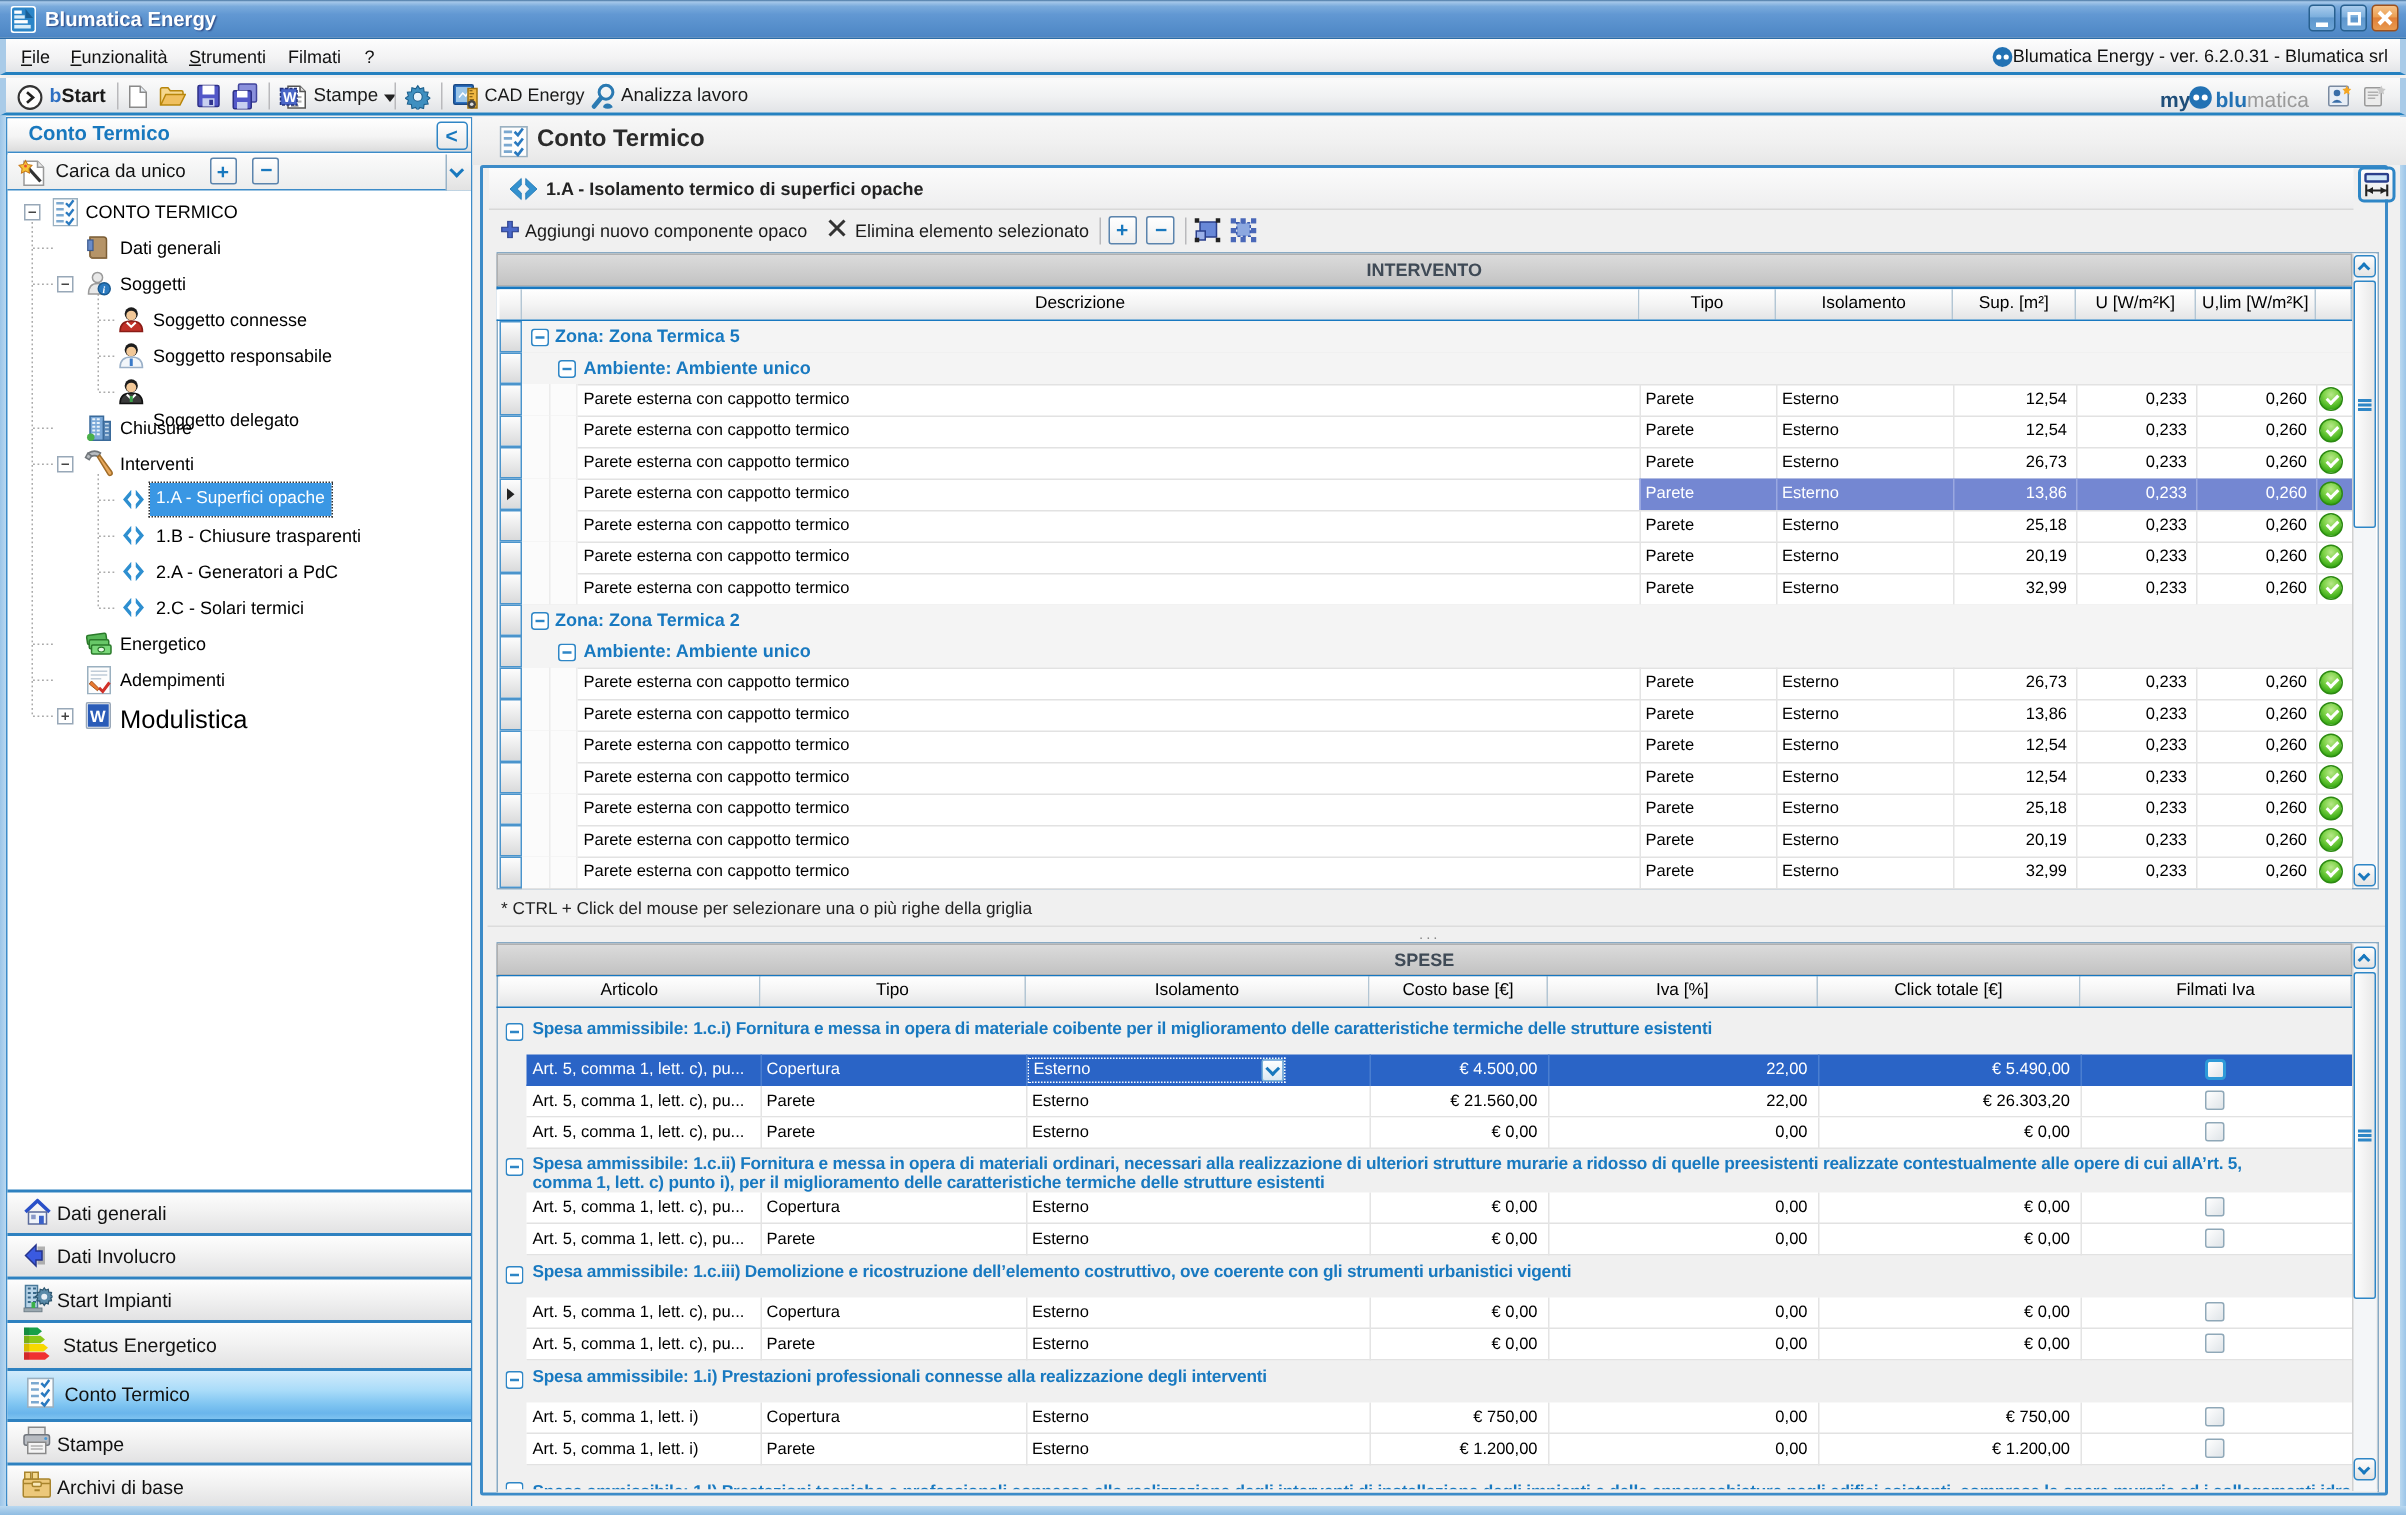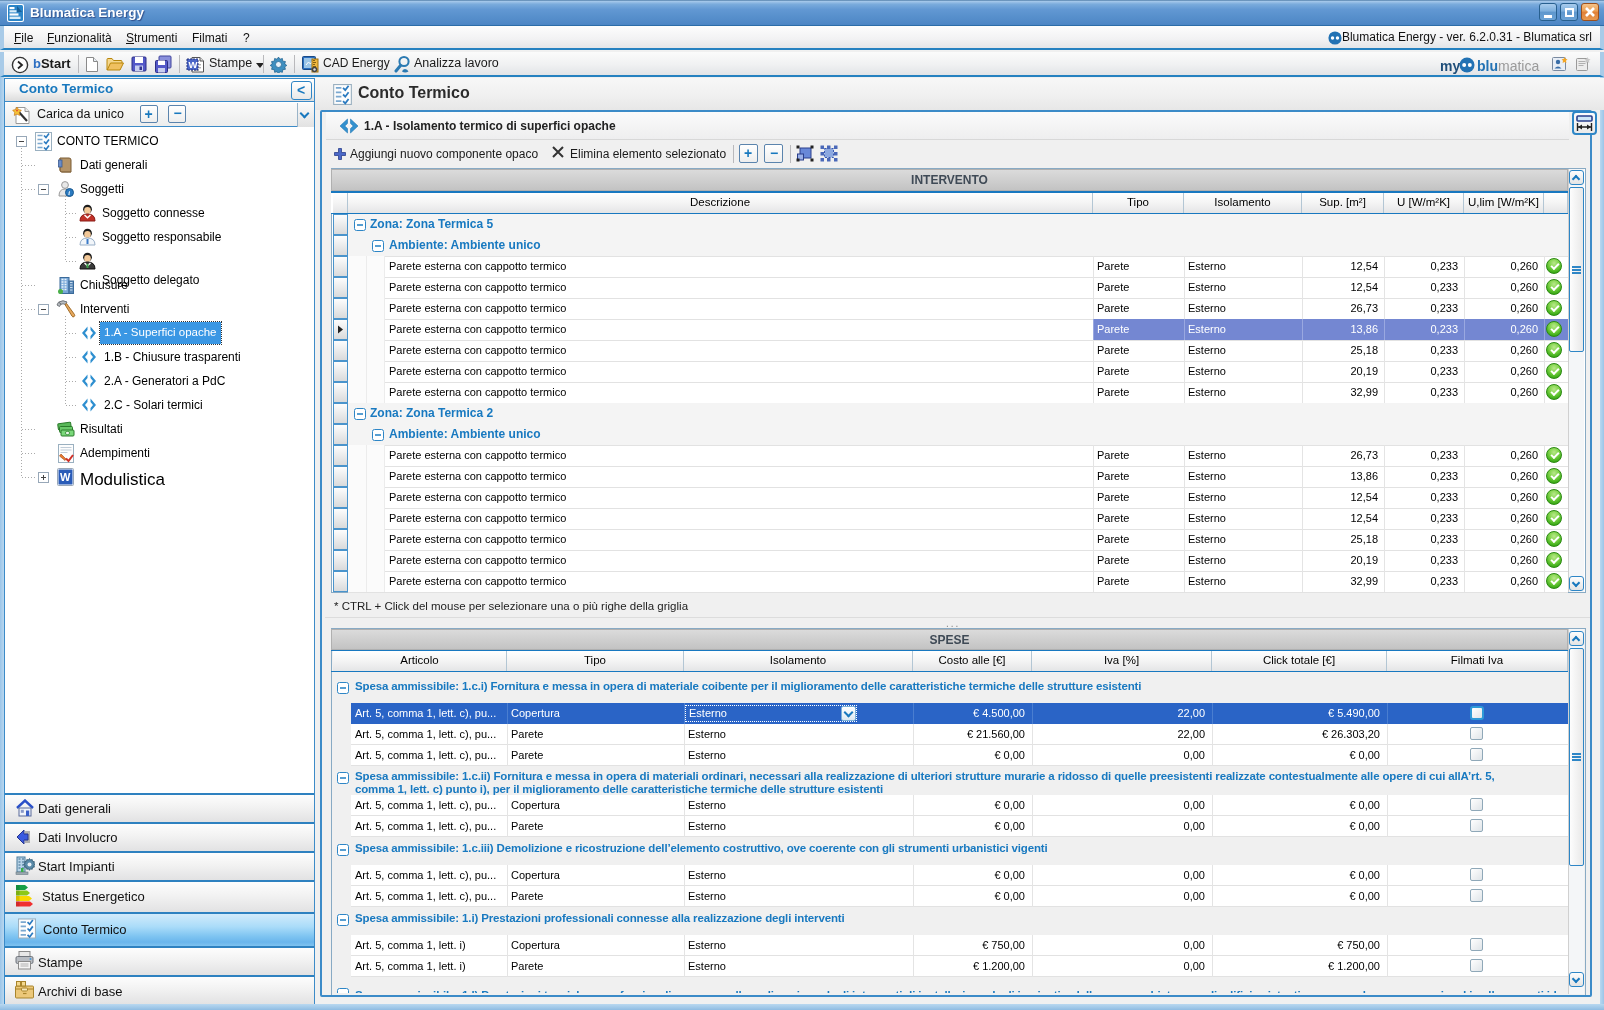--- a/index.html
+++ b/index.html
@@ -343,21 +343,21 @@
     <path d="M10.5 1.5 L16 8 L10.5 14.5 L10.5 11 L13 8 L10.5 5 Z" fill="#2e8fd0"></path>
   </svg>
 <div class="abs tlabelx" style="left:104px;top:398px;font-size:12px;">2.C - Solari termici</div>
 
 <svg class="abs" style="left:56px;top:420px;" width="20" height="18" viewBox="0 0 20 18">
     <rect x="2" y="3" width="13" height="6" rx="1" fill="#58b858" stroke="#2a7a2a" transform="rotate(-8 8 6)"></rect>
     <rect x="3.5" y="6.5" width="13" height="6" rx="1" fill="#68c868" stroke="#2a7a2a"></rect>
     <rect x="5" y="10" width="13" height="6" rx="1" fill="#7ad87a" stroke="#2a7a2a"></rect>
     <ellipse cx="11.5" cy="13" rx="2.2" ry="1.6" fill="#e8f8e8" stroke="#2a7a2a" stroke-width="0.7"></ellipse>
   </svg>
-<div class="abs tlabelx" style="left:80px;top:422px;font-size:12px;">Risultati</div>
+<div class="abs tlabelx" style="left:80px;top:422px;font-size:12px;">Energetico</div>
 
 <svg class="abs" style="left:58px;top:444px;" width="16" height="19" viewBox="0 0 16 19">
     <rect x="0.5" y="0.5" width="15" height="18" fill="#fdfdfd" stroke="#9ab0c0"></rect>
     <path d="M2.5 3.5h11M2.5 6h11M2.5 8.5h7" stroke="#c0ccd8" stroke-width="1"></path>
     <path d="M8 14.5 l2.5 2.5 4.5-6" stroke="#d03028" stroke-width="2" fill="none"></path>
     <path d="M3 10 l5 5 -1 1.5 -5.5-4.5 z" fill="#e87830" stroke="#a04810" stroke-width="0.6"></path>
   </svg>
 <div class="abs tlabelx" style="left:80px;top:446px;font-size:12px;">Adempimenti</div>
 
 <div class="abs ebox plus" style="left:38px;top:472px;"></div>
@@ -808,21 +808,21 @@
     <div class="abs " style="left:334px;top:600px;font-size:11.5px;color:#222;">* CTRL + Click del mouse per selezionare una o più righe della griglia</div>
     <div class="abs " style="left:325px;top:617px;width:1265px;height:1px;background:#dcdcdc;"></div>
     <div class="abs " style="left:946px;top:618px;font-size:10px;color:#888;letter-spacing:2px;">...</div>
     <div class="abs " style="left:331px;top:628px;width:1255px;height:367px;background:#f0f0f0;border:1px solid #88aac4;"></div>
     <div class="abs band" style="left:331px;top:629px;width:1237px;height:21px;"></div>
     <div class="abs bandcap" style="left:331px;top:633px;width:1237px;text-align:center;">SPESE</div>
     <div class="abs " style="left:331px;top:650px;width:1237px;height:1px;background:#1878c0;"></div>
     <div class="abs hcell" style="left:333px;top:651px;width:174px;height:20px;line-height:19px;">Articolo</div>
     <div class="abs hcell" style="left:507px;top:651px;width:177px;height:20px;line-height:19px;">Tipo</div>
     <div class="abs hcell" style="left:684px;top:651px;width:229px;height:20px;line-height:19px;">Isolamento</div>
-    <div class="abs hcell" style="left:913px;top:651px;width:119px;height:20px;line-height:19px;">Costo alle [€]</div>
+    <div class="abs hcell" style="left:913px;top:651px;width:119px;height:20px;line-height:19px;">Costo base [€]</div>
     <div class="abs hcell" style="left:1032px;top:651px;width:180px;height:20px;line-height:19px;">Iva [%]</div>
     <div class="abs hcell" style="left:1212px;top:651px;width:175px;height:20px;line-height:19px;">Click totale [€]</div>
     <div class="abs hcell" style="left:1387px;top:651px;width:181px;height:20px;line-height:19px;">Filmati Iva</div>
     <div class="abs " style="left:331px;top:671px;width:1237px;height:1px;background:#1878c0;"></div>
     <svg class="abs" style="left:337px;top:682px;" width="12" height="12" viewBox="0 0 12 12">
       <rect x="0.5" y="0.5" width="11" height="11" rx="2" fill="#fff" stroke="#2e86c6"></rect>
       <path d="M3 6 h6" stroke="#2e86c6" stroke-width="1.6"></path>
     </svg>
     <div class="abs gtext2" style="left:355px;top:680px;">Spesa ammissibile: 1.c.i) Fornitura e messa in opera di materiale coibente per il miglioramento delle caratteristiche termiche delle strutture esistenti</div>
     <div class="abs " style="left:351px;top:703px;width:1217px;height:21px;background:#2a64c6;border-bottom:1px solid #2a64c6;"></div>

